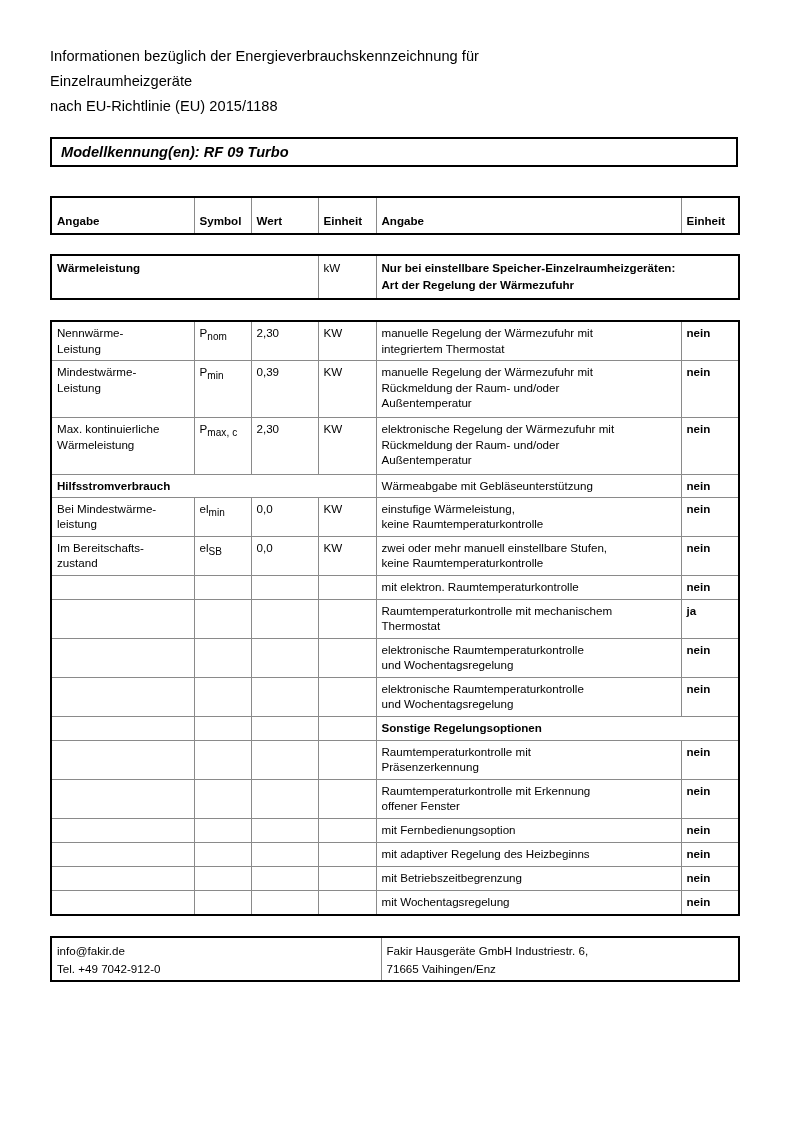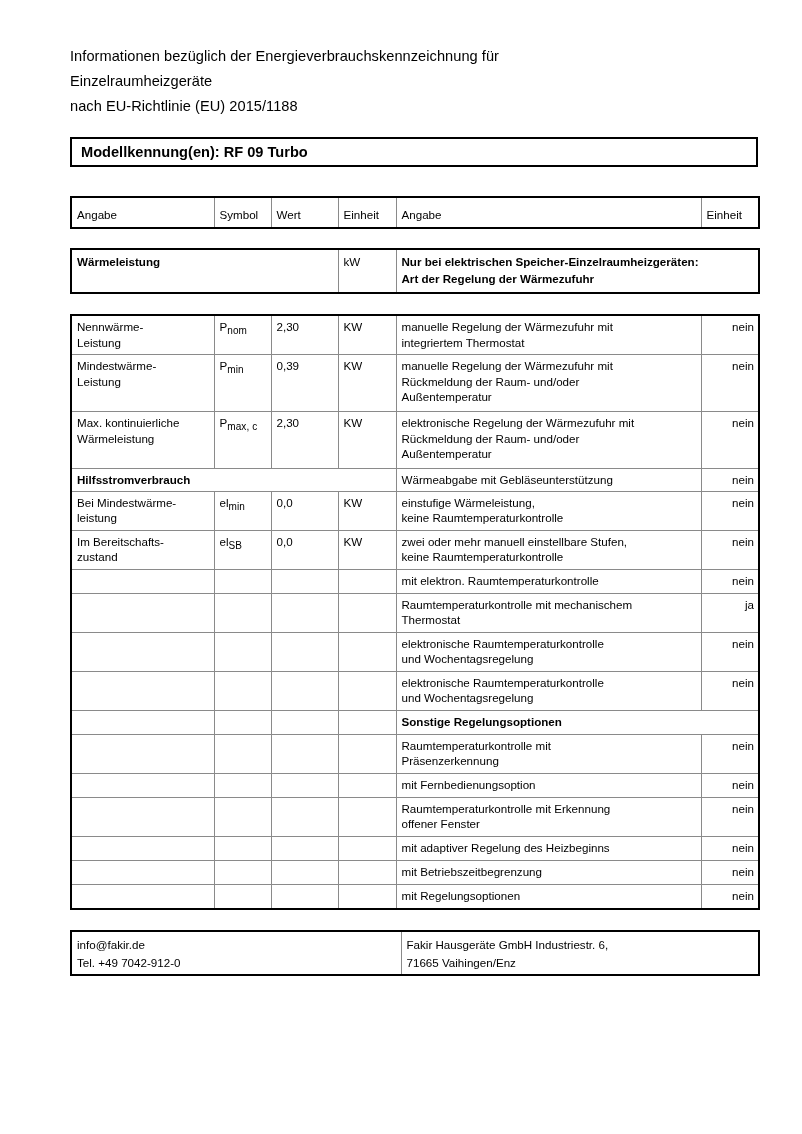--- a/index.html
+++ b/index.html
@@ -14,21 +14,20 @@
     font-family: "Liberation Sans", sans-serif;
     color: #000000;
     -webkit-font-smoothing: antialiased;
   }
   .page {
     position: relative;
     width: 672px;
     height: 1134px;
     box-sizing: border-box;
     padding: 44px 62px 0 50px;
-    margin-left: 20px;
   }
 
   
   .intro {
     font-size: 14.6px;
     line-height: 25px;
     margin: 0 0 18px 0;
     letter-spacing: 0.05px;
   }
 
@@ -39,20 +38,21 @@
     width: 688px;
     height: 30px;
     display: flex;
     align-items: center;
     padding-left: 9px;
     margin-bottom: 29px;
   }
   .model-box .model-text {
     font-size: 14.6px;
     font-weight: bold;
+    font-style: italic;
   }
 
   
   table {
     border-collapse: collapse;
     table-layout: fixed;
     width: 688px;
     font-size: 11.6px;
   }
   table td {
@@ -60,37 +60,38 @@
     padding: 2px 4px 2px 5px;
     vertical-align: top;
     line-height: 15.5px;
     height: 17px;
   }
   .outer {
     border: 2px solid #000;
     box-sizing: border-box;
   }
   .bold { font-weight: bold; }
-  .ctr  { text-align: right; }
+  .ctr  { text-align: left; font-weight: bold; }
 
   
   .c1 { width: 143px; }
   .c2 { width: 57px;  }
   .c3 { width: 67px;  }
   .c4 { width: 58px;  }
   .c5 { width: 305px; }
   .c6 { width: 58px;  }
 
   
   .head-table { margin-bottom: 19px; }
   .head-table td {
     height: 19px;
     line-height: 17px;
-    padding-top: 8px;
+    padding-top: 14px;
     padding-bottom: 2px;
+    font-weight: bold;
   }
 
   
   .title-table { margin-bottom: 20px; }
   .title-table td {
     padding-top: 4px;
     padding-bottom: 4px;
     line-height: 16.5px;
   }
   .title-table .tall { height: 34px; }
@@ -160,21 +161,21 @@
         <col class="c3">
         <col class="c4">
         <col class="c5">
         <col class="c6">
     </colgroup>
     <tbody>
         <tr>
       <td class="bold tall" colspan="3">Wärmeleistung</td>
       <td class="tall">kW</td>
       <td class="bold tall" colspan="2">
-        <span>Nur bei elektrischen Speicher-Einzelraumheizgeräten:</span><br>
+        <span>Nur bei einstellbare Speicher-Einzelraumheizgeräten:</span><br>
         <span>Art der Regelung der Wärmezufuhr</span>
       </td>
     </tr>
   </tbody>
     </table>
 
   <table class="body-table outer">
     <colgroup>
       <col class="c1">
         <col class="c2">
@@ -328,64 +329,64 @@
       <td></td>
       <td></td>
       <td>
         <span>Raumtemperaturkontrolle mit</span><br>
         <span>Präsenzerkennung</span>
       </td>
       <td class="ctr">nein</td>
     </tr>
 
     <tr>
-      <td class="r1"></td>
-      <td></td>
-      <td></td>
-      <td></td>
-      <td>mit Fernbedienungsoption</td>
-      <td class="ctr">nein</td>
-    </tr>
-
-    <tr>
       <td class="r2"></td>
       <td></td>
       <td></td>
       <td></td>
       <td>
         <span>Raumtemperaturkontrolle mit Erkennung</span><br>
         <span>offener Fenster</span>
       </td>
       <td class="ctr">nein</td>
     </tr>
 
     <tr>
       <td class="r1"></td>
       <td></td>
       <td></td>
       <td></td>
+      <td>mit Fernbedienungsoption</td>
+      <td class="ctr">nein</td>
+    </tr>
+
+    <tr>
+      <td class="r1"></td>
+      <td></td>
+      <td></td>
+      <td></td>
       <td>mit adaptiver Regelung des Heizbeginns</td>
       <td class="ctr">nein</td>
     </tr>
 
     <tr>
       <td class="r1"></td>
       <td></td>
       <td></td>
       <td></td>
       <td>mit Betriebszeitbegrenzung</td>
       <td class="ctr">nein</td>
     </tr>
 
     <tr>
       <td class="r1"></td>
       <td></td>
       <td></td>
       <td></td>
-      <td>mit Regelungsoptionen</td>
+      <td>mit Wochentagsregelung</td>
       <td class="ctr">nein</td>
     </tr>
   </tbody>
     </table>
 
   <table class="foot-table outer">
     <colgroup>
       <col class="foot-c1">
         <col class="foot-c2">
     </colgroup>

